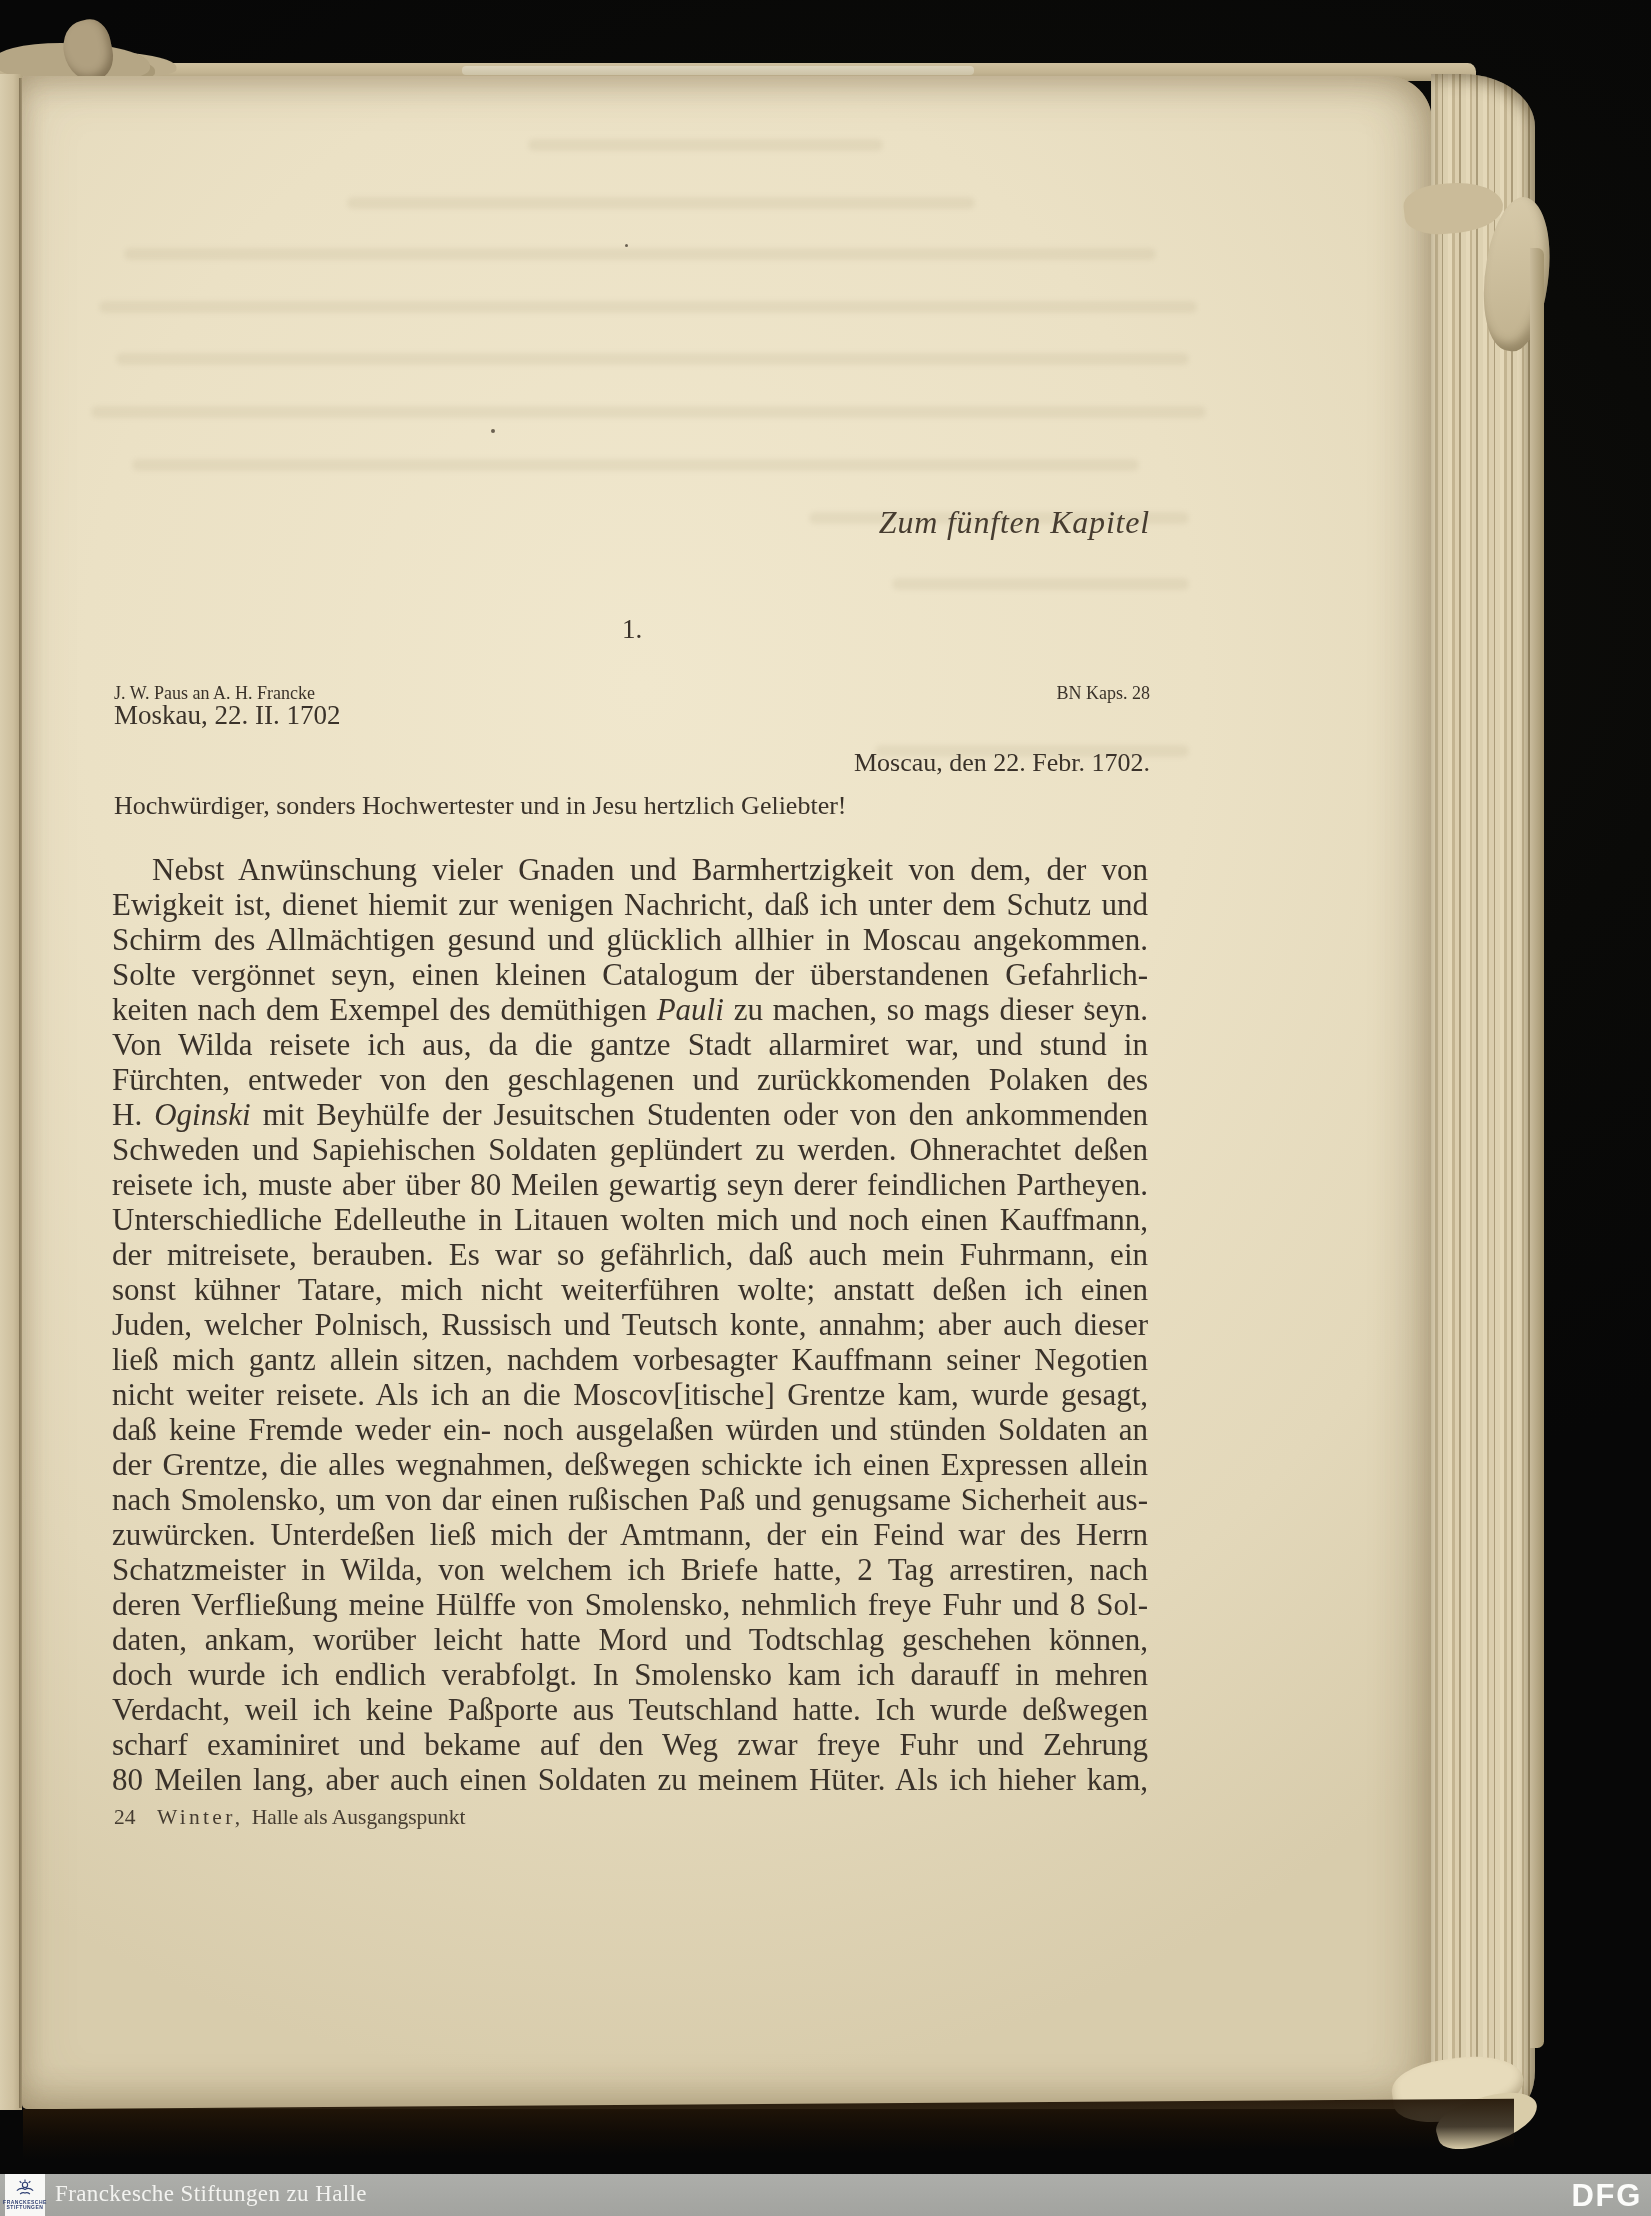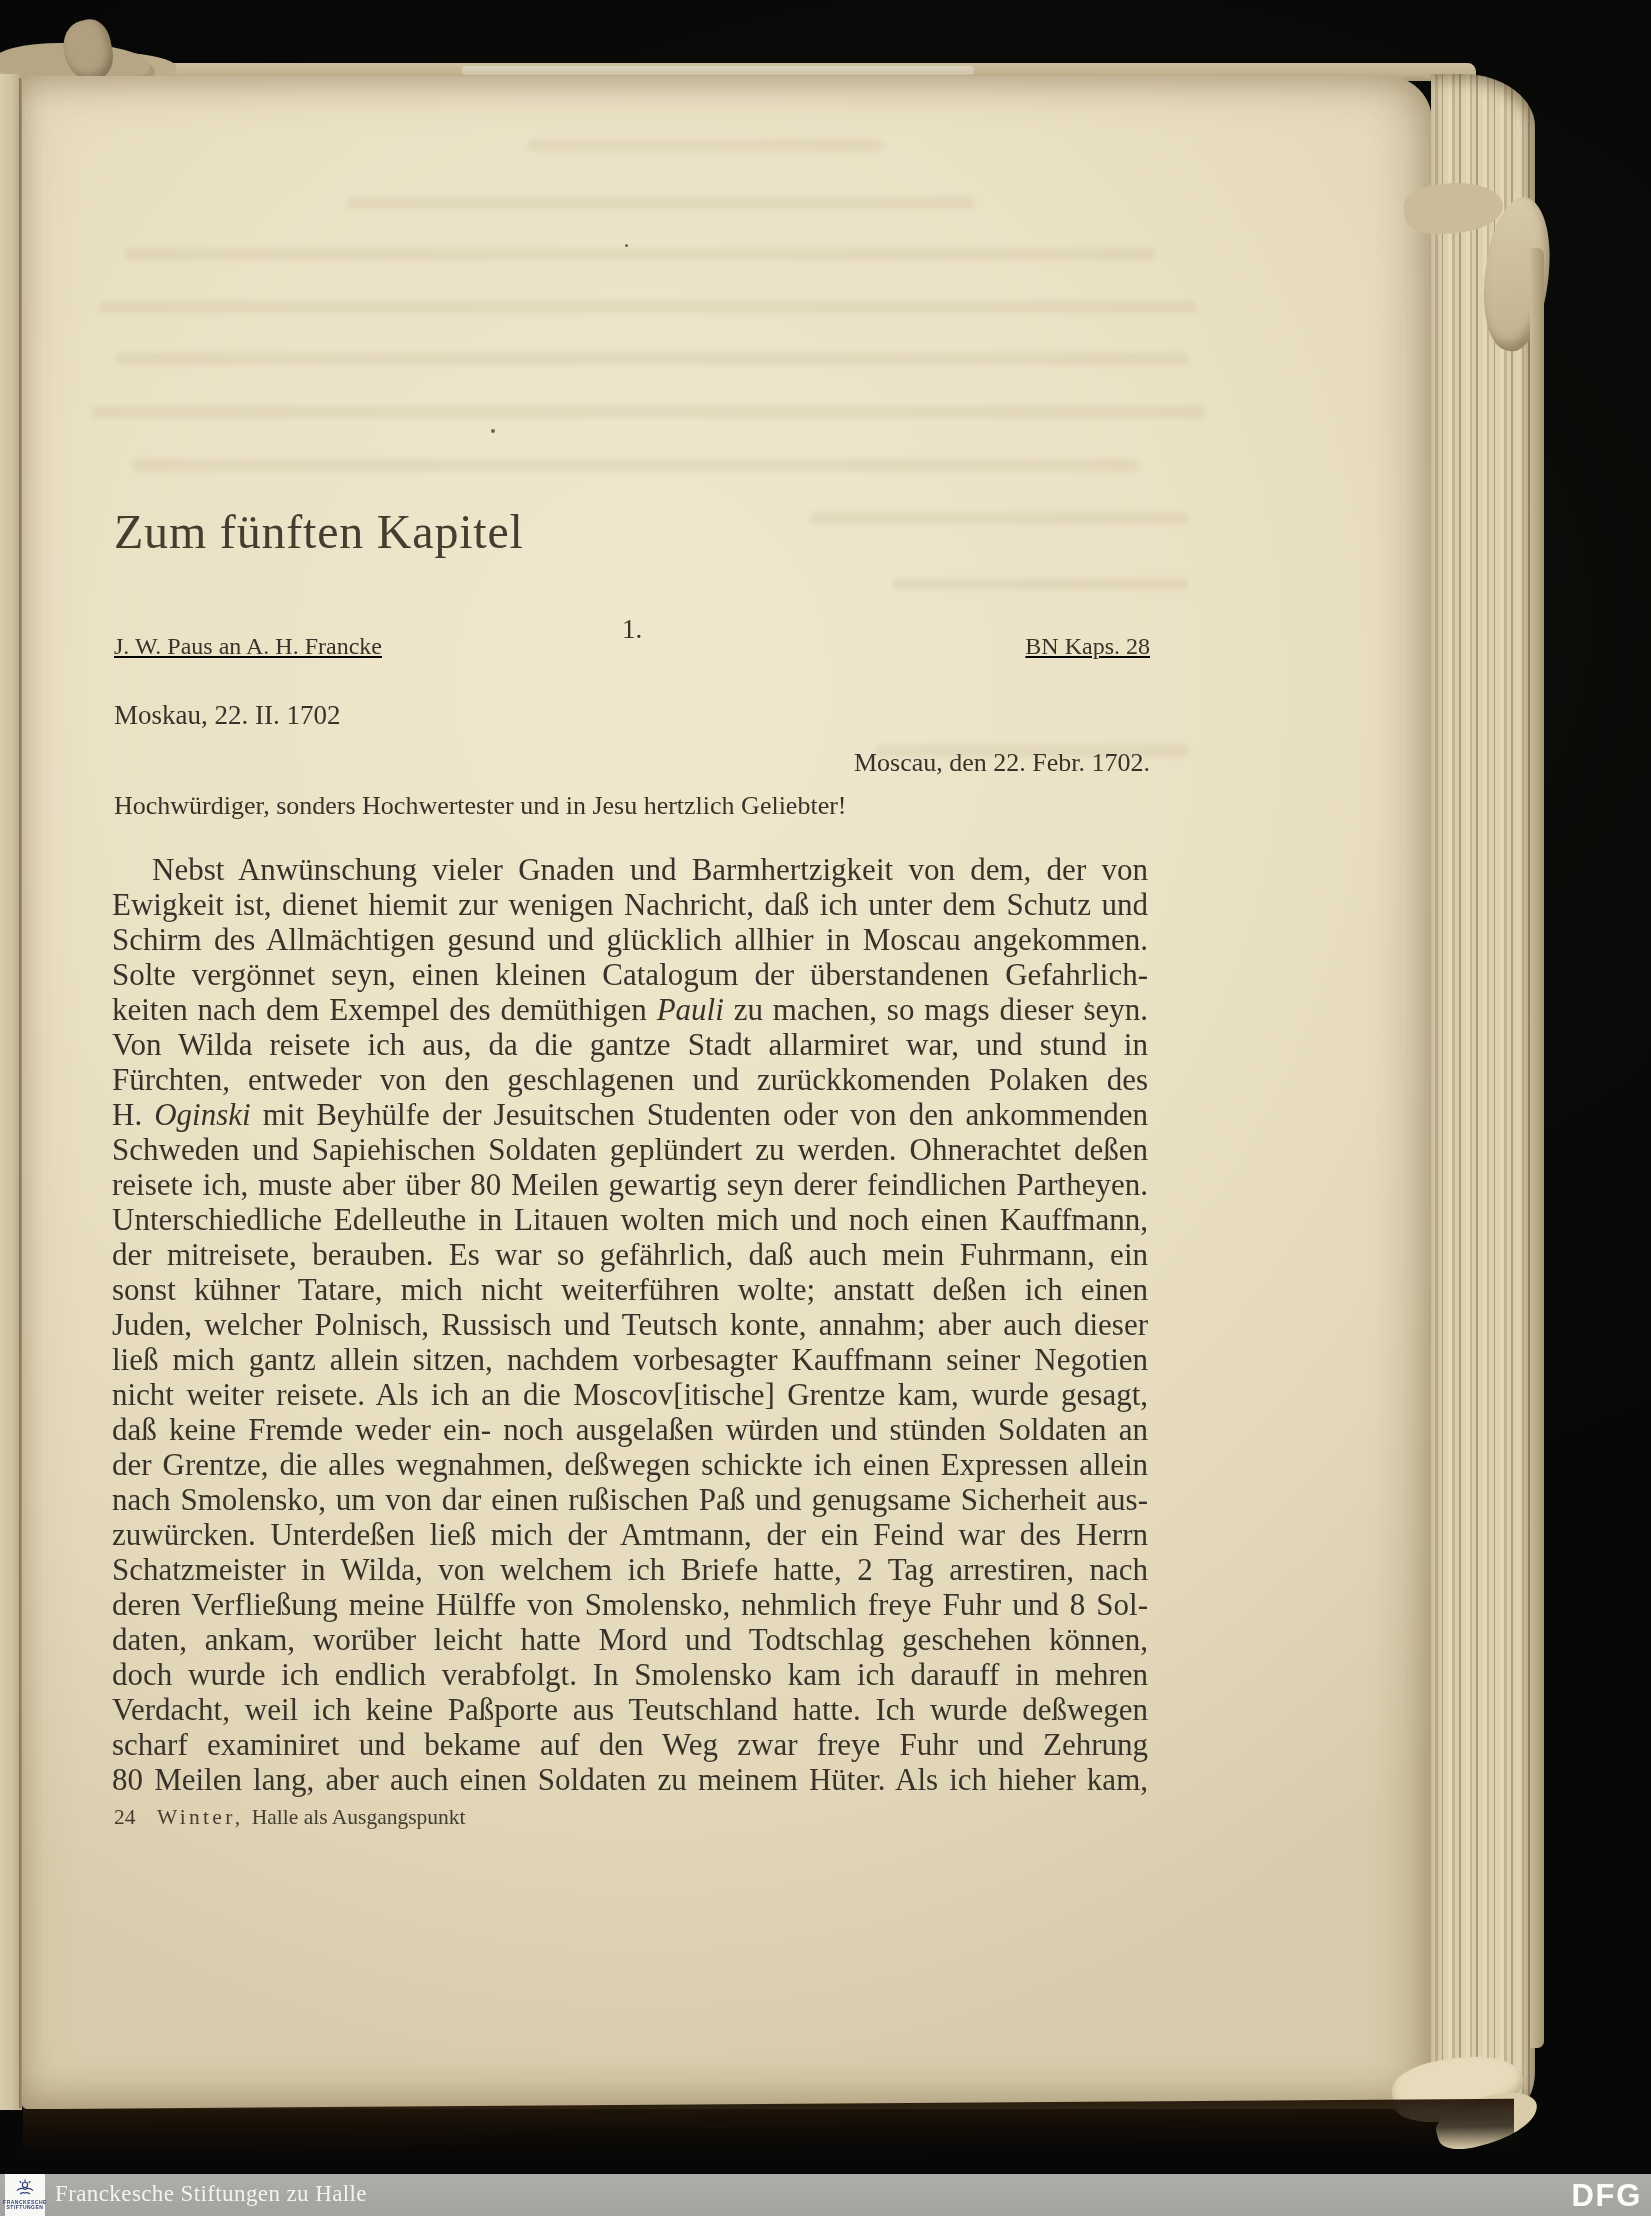--- a/index.html
+++ b/index.html
@@ -85,30 +85,30 @@
     background:linear-gradient(180deg,rgba(35,22,8,.95) 0%,rgba(20,13,6,.75) 55%,rgba(8,7,5,0) 100%);
     transform:skewY(-0.4deg);
   }
   
   .smudge{position:absolute;height:12.4px;background:#9a8c67;opacity:.12;filter:blur(2.5px);border-radius:6.6px;}
   .speck{position:absolute;width:4.1px;height:4.1px;border-radius:50%;background:#4a4033;opacity:.8;}
   
   .ink{color:#3a322a;}
   .chapter-title{
     position:absolute;left:114px;top:504px;width:1036px;
-    text-align:left;font-size:48px;color:#463c30;
+    text-align:right;font-style:italic;font-size:32px;color:#463c30;
     letter-spacing:0.8px;
   }
   .section-number{
     position:absolute;left:114px;top:614px;width:1036px;
     text-align:center;font-size:27px;
   }
   .head-row{
-    position:absolute;left:114px;top:633px;width:1036px;
-    display:flex;justify-content:space-between;font-size:24px;text-decoration:underline;
+    position:absolute;left:114px;top:683px;width:1036px;
+    display:flex;justify-content:space-between;font-size:18px;
   }
   .place-date{
     position:absolute;left:114px;top:700px;width:1036px;font-size:27px;
   }
   .dateline{
     position:absolute;left:114px;top:748px;width:1036px;
     text-align:right;font-size:26px;
   }
   .salutation{
     position:absolute;left:114px;top:791px;width:1036px;font-size:26px;

